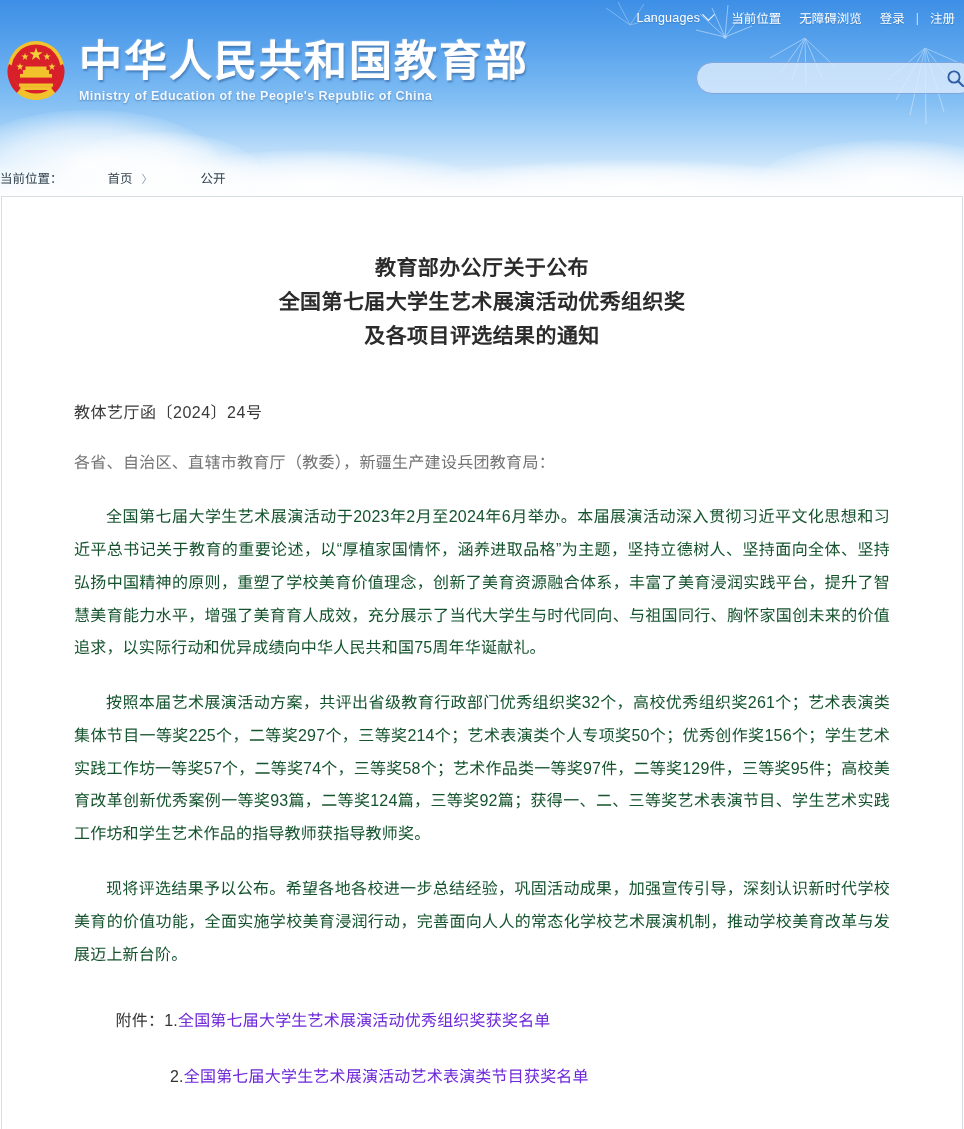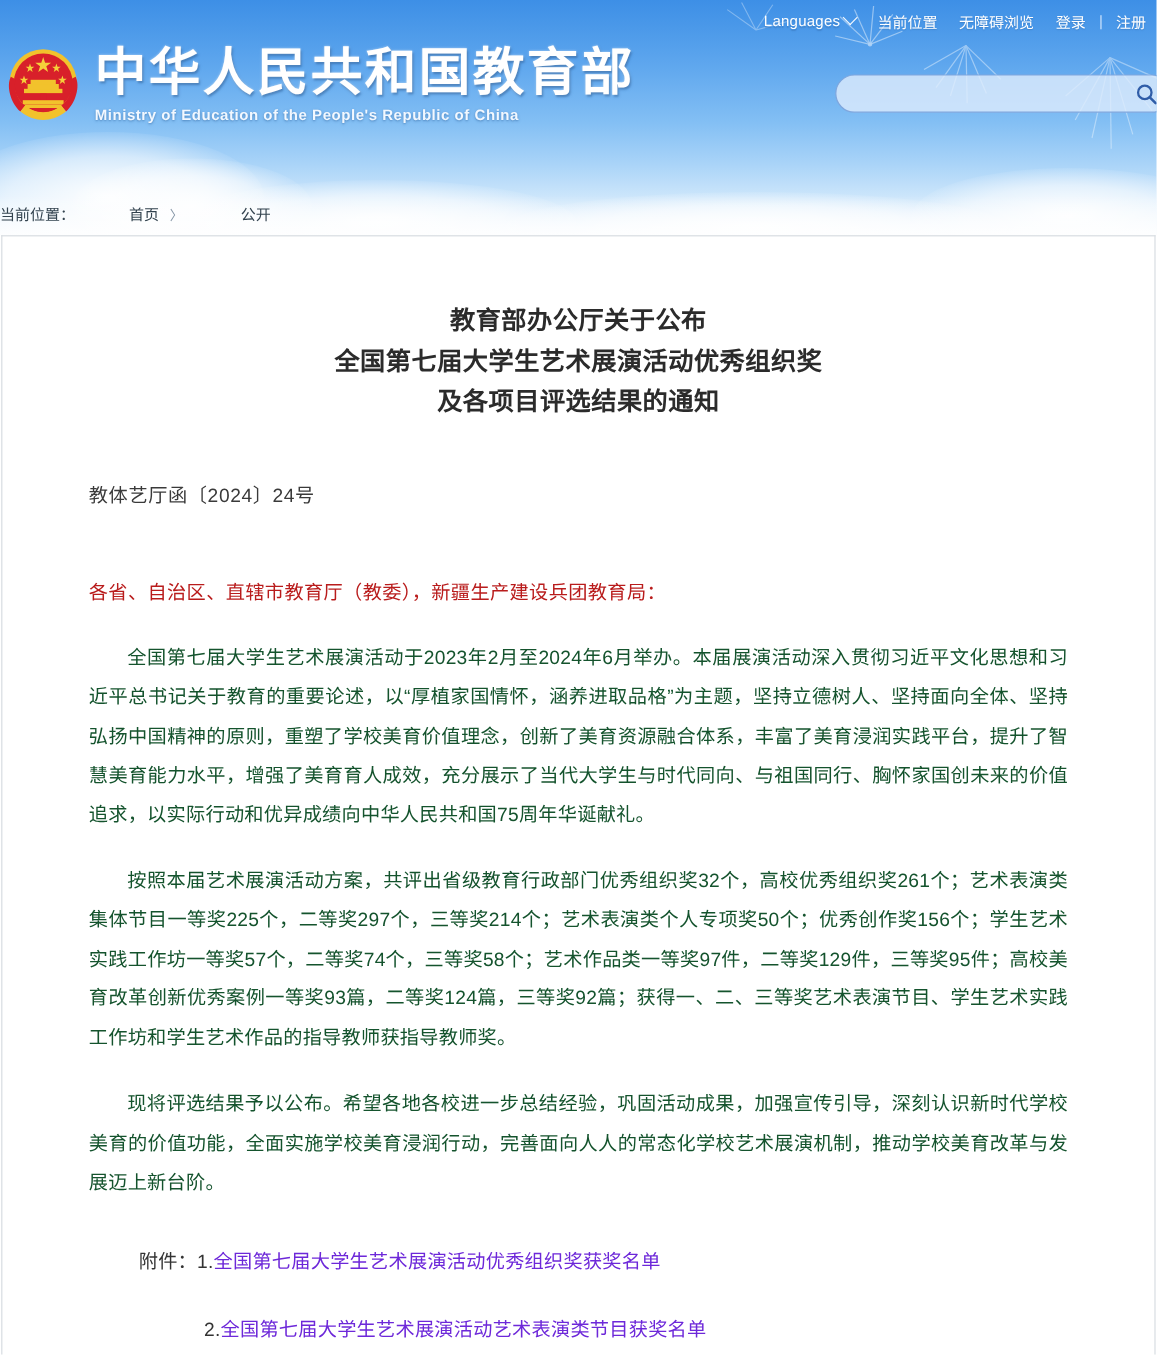--- a/index.html
+++ b/index.html
@@ -210,23 +210,23 @@
 
   .doc-number {
     margin-top: 46px;
     margin-right: 10px;
     font-size: 16px;
     color: #3a3a3a;
     letter-spacing: .5px;
   }
 
   .doc-salutation {
-    margin-top: 56px;
+    margin-top: 24px;
     font-size: 16px;
-    color: #b91c1c;
+    color: #737373;
     line-height: 2.0;
     letter-spacing: .3px;
   }
 
   .doc-p {
     margin-top: 22px;
     font-size: 16px;
     color: #14532d;
     line-height: 2.05;
     text-align: justify;

